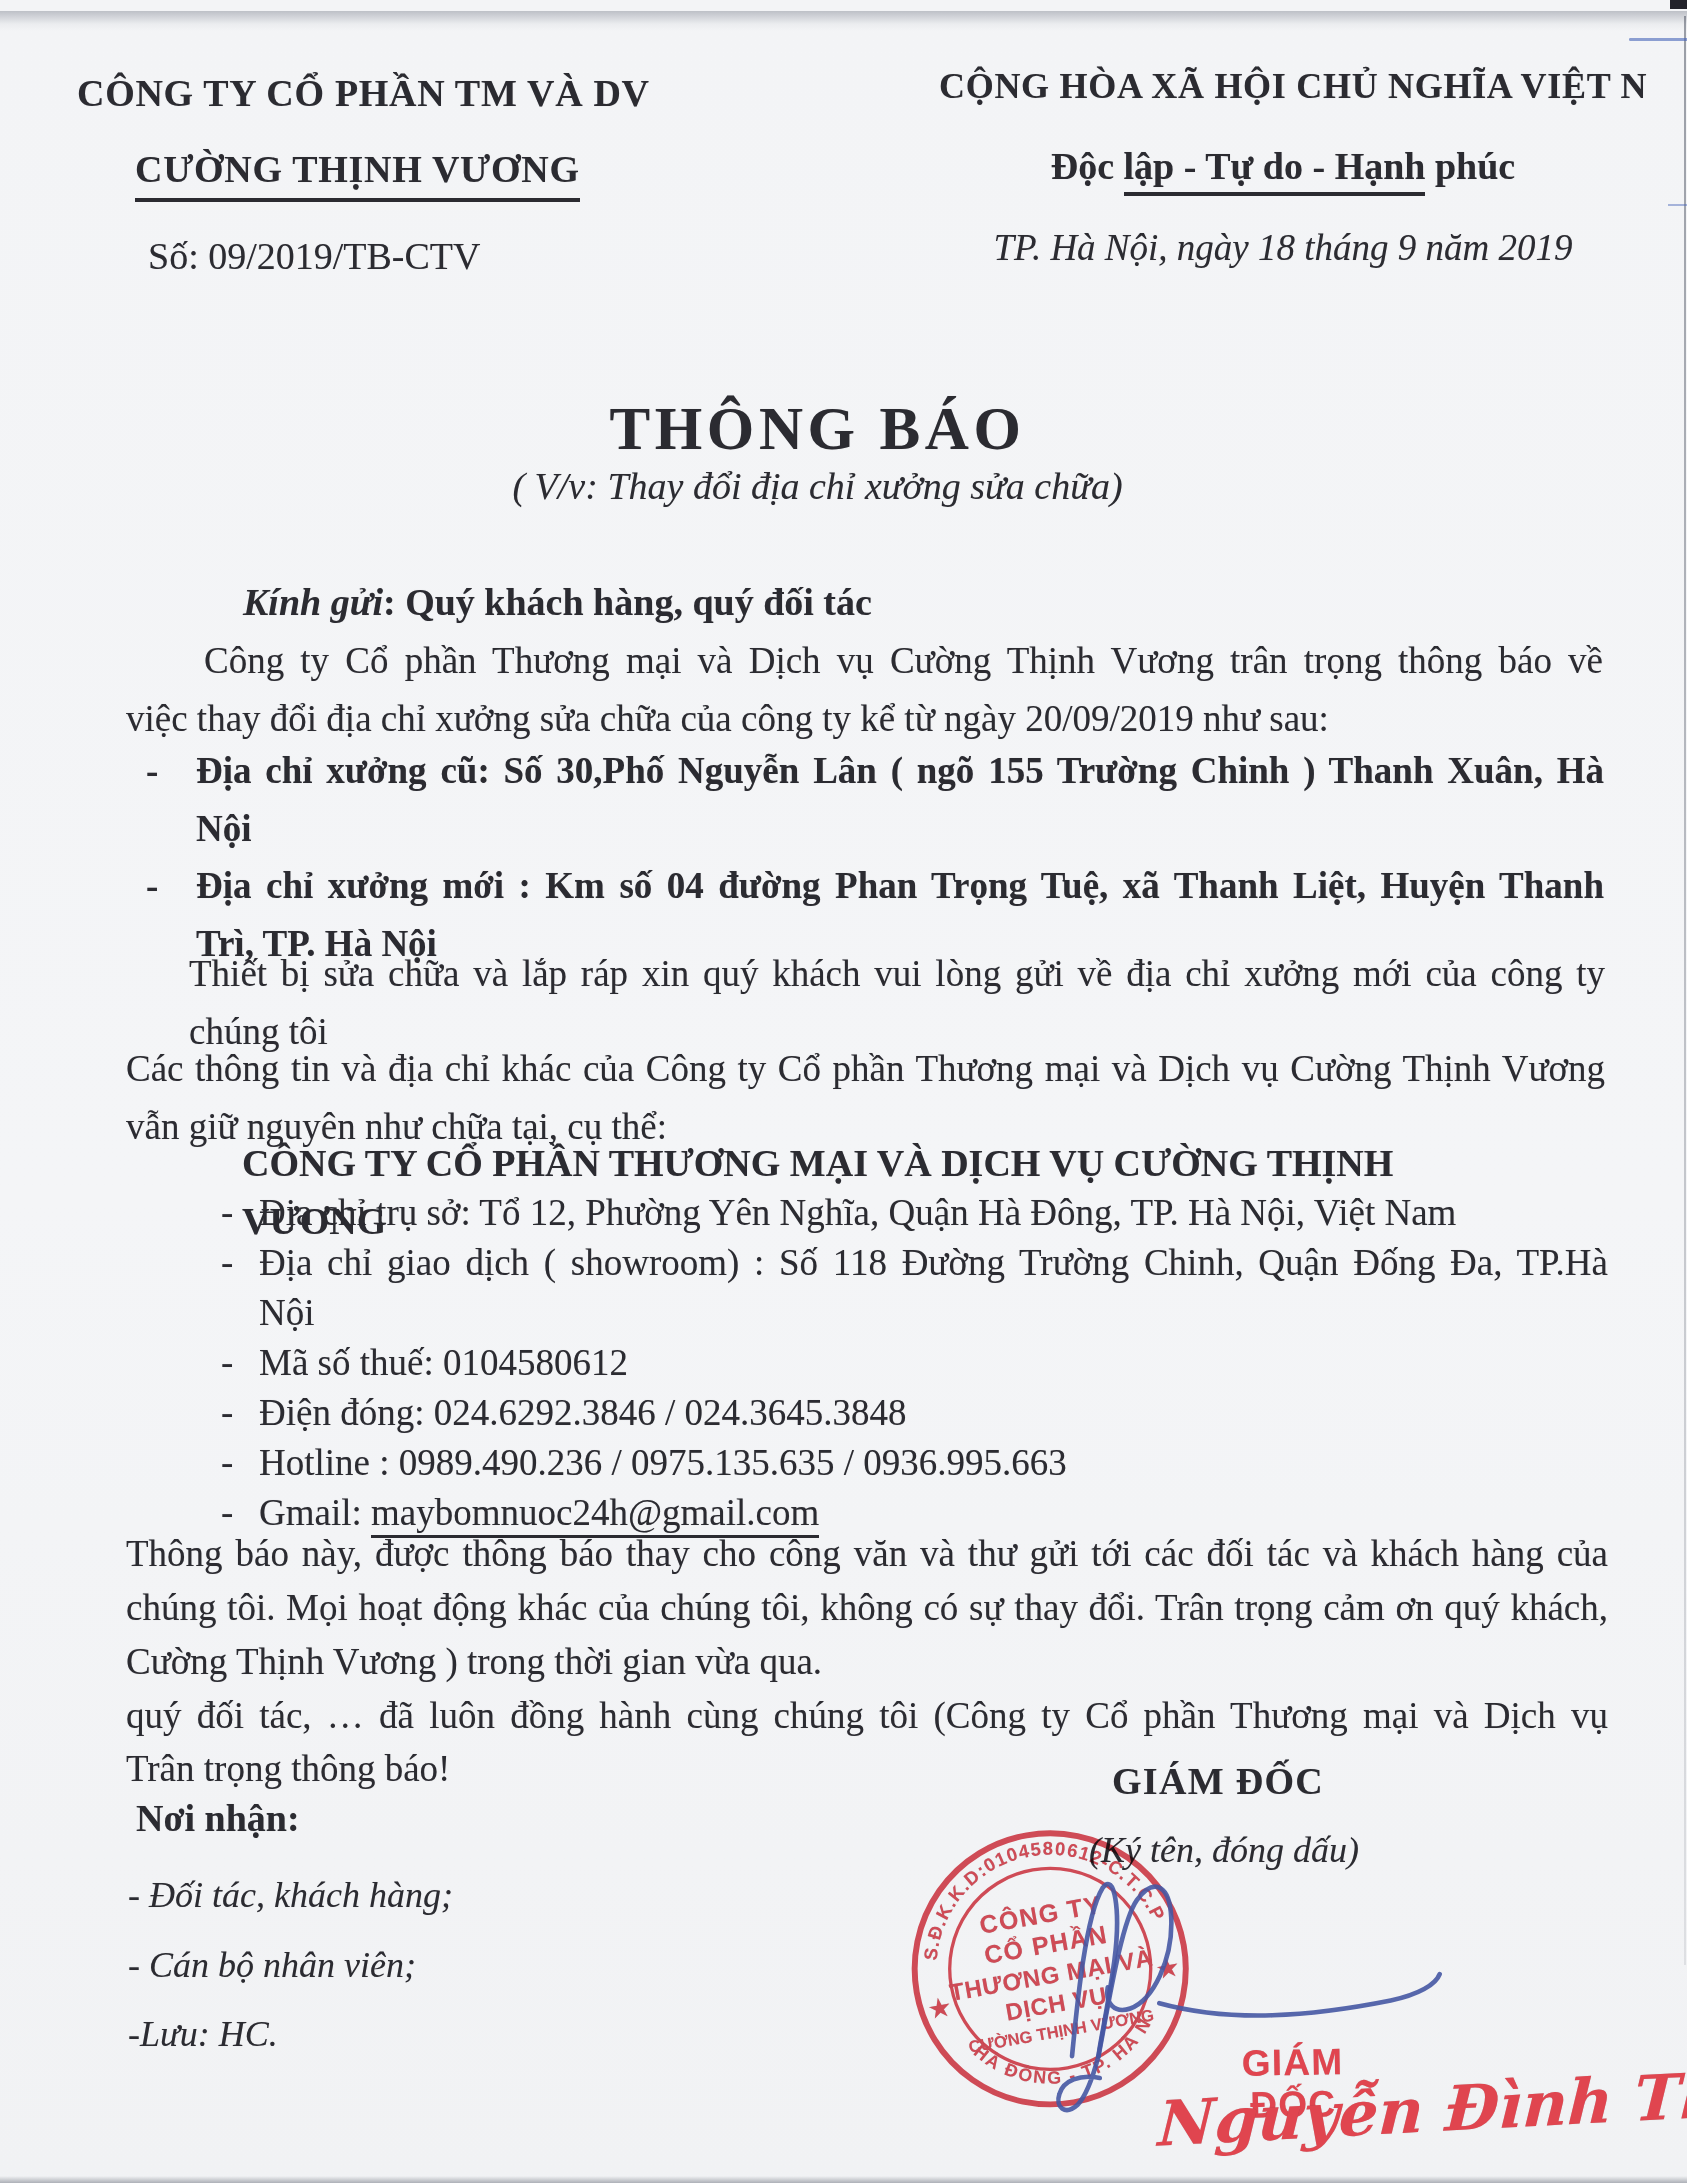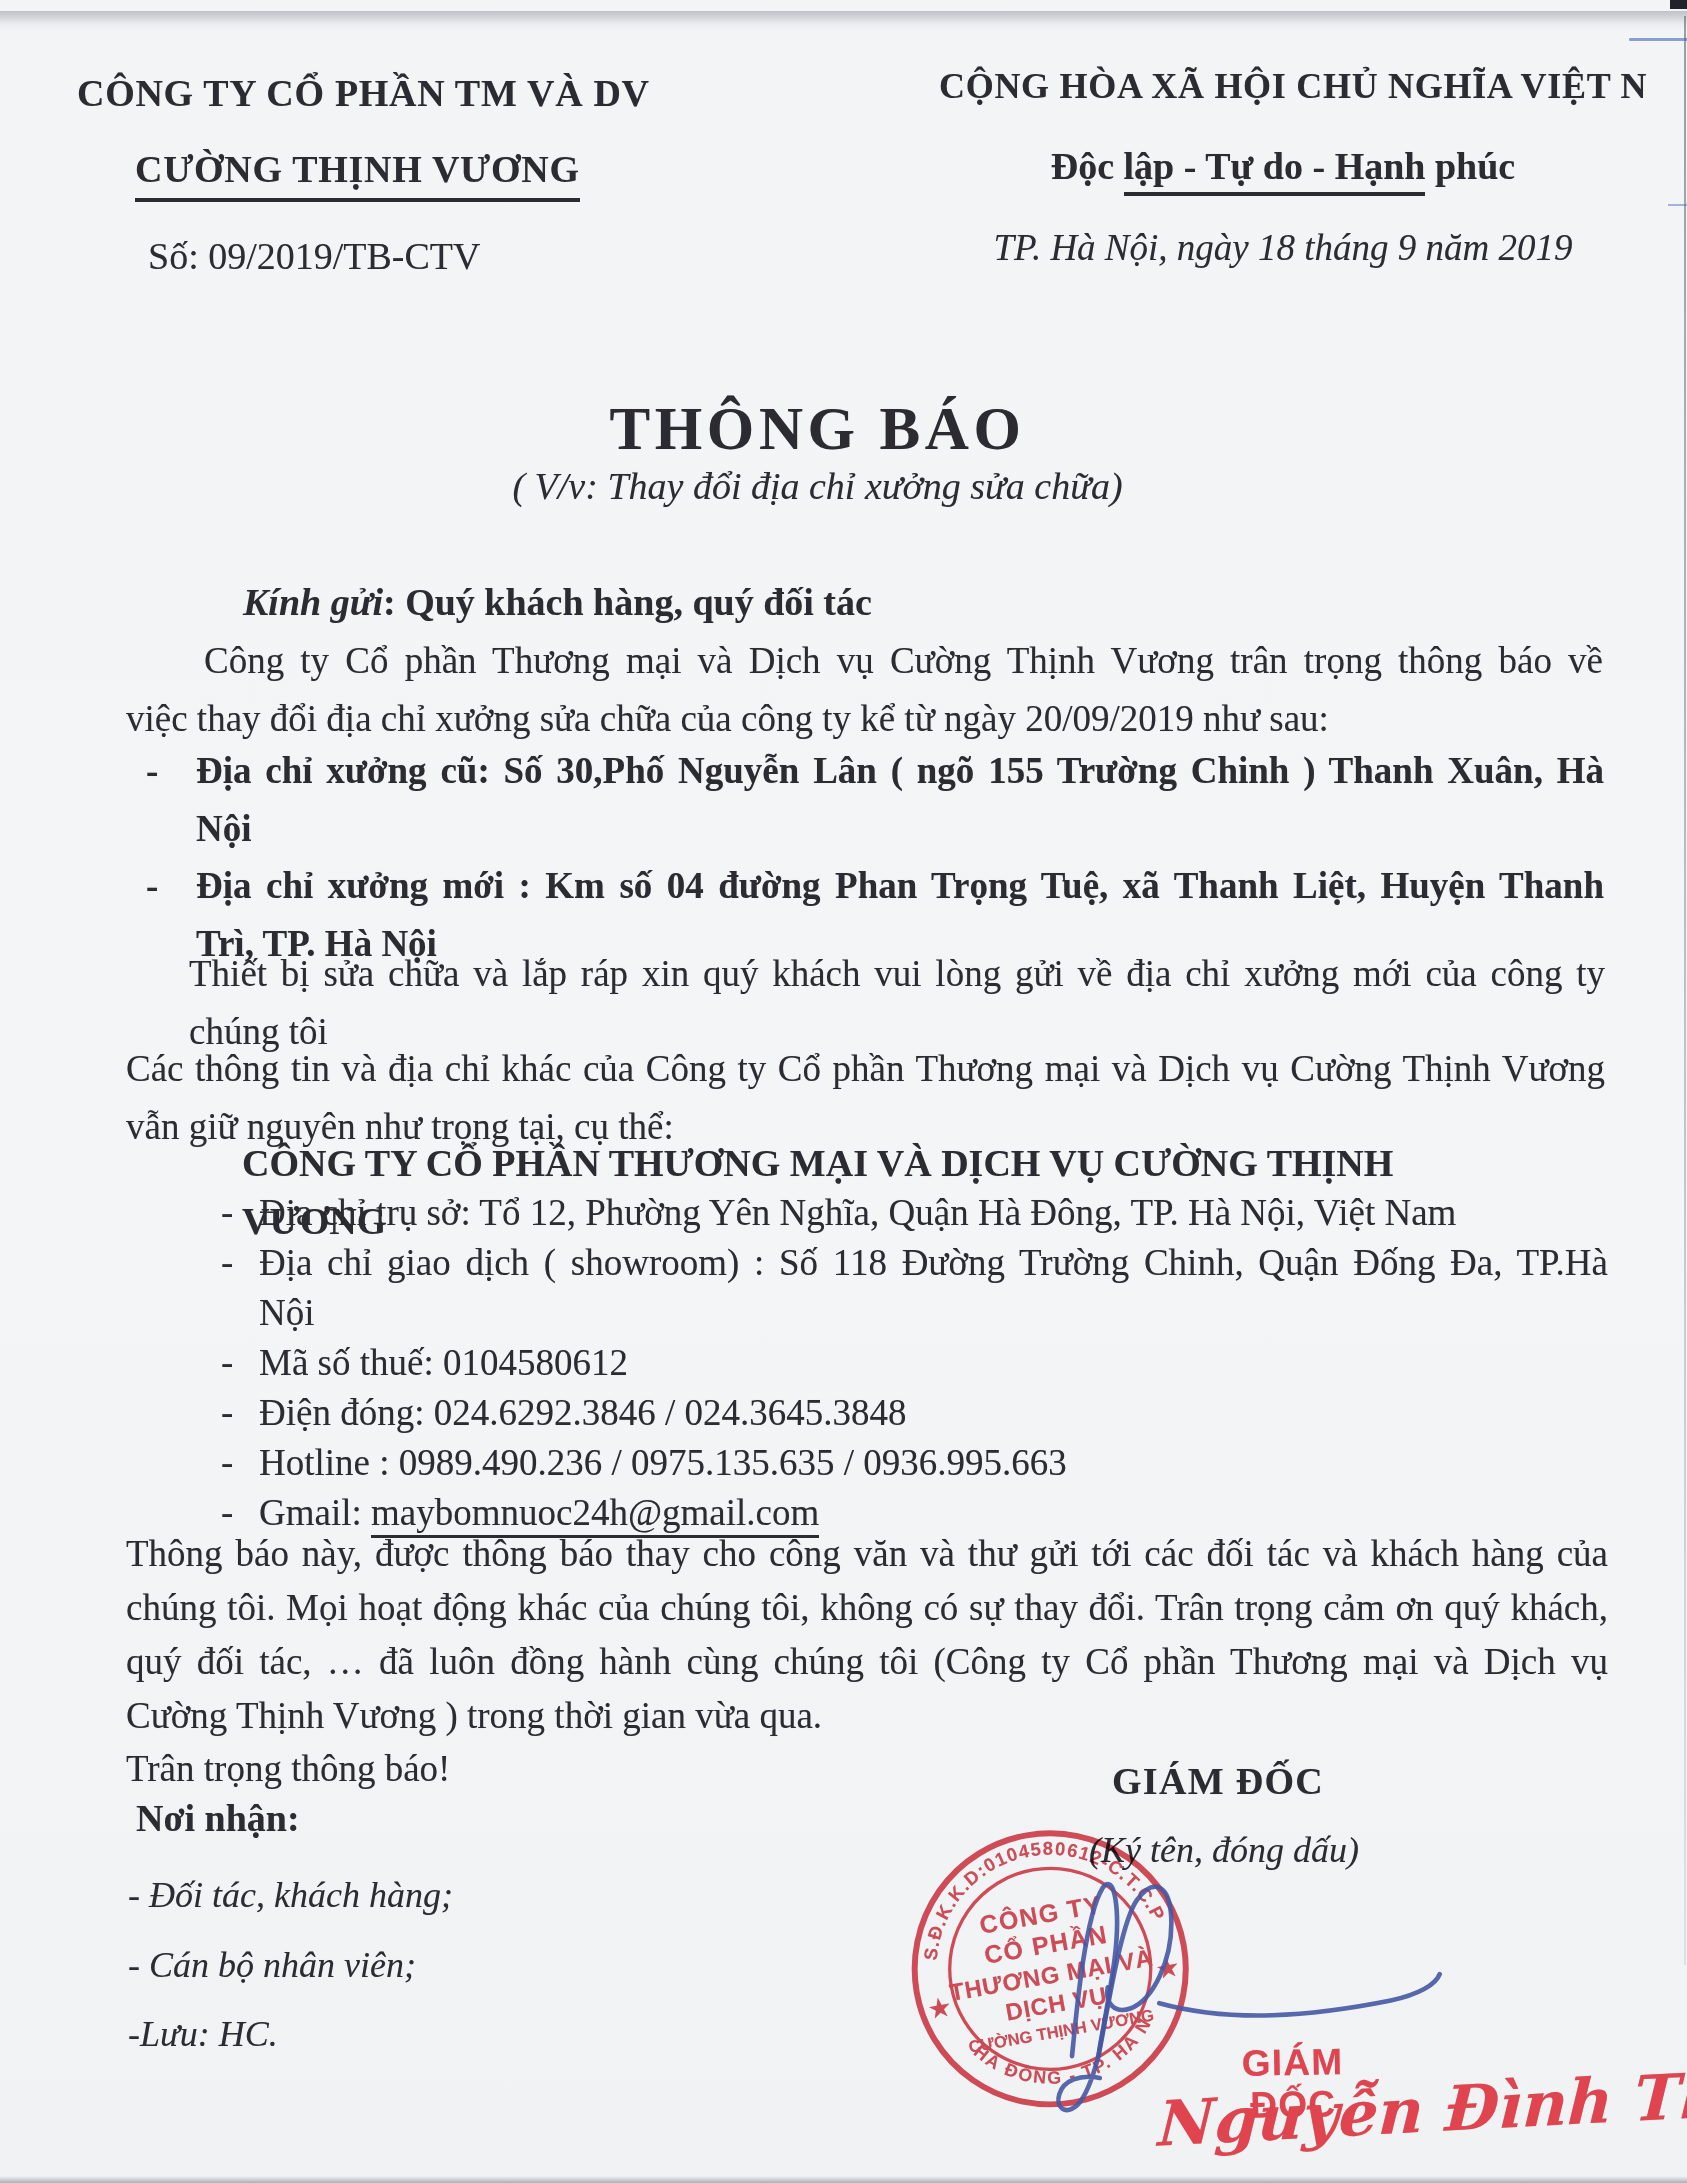--- a/index.html
+++ b/index.html
@@ -137,21 +137,21 @@
     </div>
   </div>
 
   <div class="para-equip">
     <div class="line jl">Thiết bị sửa chữa  và lắp ráp xin quý khách vui lòng gửi về địa chỉ xưởng mới của công ty</div>
     <div class="line">chúng tôi</div>
   </div>
 
   <div class="para-info">
     <div class="line jl">Các thông tin và địa chỉ  khác của Công ty Cổ phần Thương mại và Dịch vụ Cường Thịnh Vương</div>
-    <div class="line">vẫn giữ nguyên như trọng tại, cụ thể:</div>
+    <div class="line">vẫn giữ nguyên như chữa tại, cụ thể:</div>
   </div>
 
   <div class="company-heading line">CÔNG TY CỔ PHẦN THƯƠNG MẠI VÀ DỊCH VỤ CƯỜNG THỊNH VƯƠNG</div>
 
   <div class="info-list">
     <div class="info-item">
       <div class="dash">-</div>
       <div class="itext">
           <div class="line">Địa chỉ trụ sở:  Tổ 12, Phường Yên Nghĩa, Quận Hà Đông, TP. Hà Nội, Việt Nam</div>
         </div>
@@ -185,22 +185,22 @@
       <div class="dash">-</div>
       <div class="itext">
           <div class="line"><span>Gmail: </span><span class="email">maybomnuoc24h@gmail.com</span></div>
         </div>
     </div>
   </div>
 
   <div class="closing">
     <div class="line jl">Thông báo này, được thông báo thay cho công văn và thư gửi tới các đối tác và khách hàng của</div>
     <div class="line jl">chúng tôi. Mọi hoạt động khác của chúng tôi, không có sự thay đổi. Trân trọng cảm ơn quý khách,</div>
+    <div class="line">Cường Thịnh Vương ) trong thời gian vừa qua.</div>
     <div class="line jl">quý đối tác, … đã luôn đồng hành cùng chúng tôi (Công ty Cổ phần Thương mại và Dịch vụ</div>
-    <div class="line">Cường Thịnh Vương ) trong thời gian vừa qua.</div>
   </div>
   <div class="signoff">Trân trọng thông báo!</div>
 
   <div class="recip-h">Nơi nhận:</div>
   <div class="recip-i ri0">- Đối tác, khách hàng;</div>
   <div class="recip-i ri1">- Cán bộ nhân viên;</div>
   <div class="recip-i ri2">-Lưu: HC.</div>
 
   <div class="dir-title">GIÁM ĐỐC</div>
   <div class="dir-note">(Ký tên, đóng dấu)</div>

